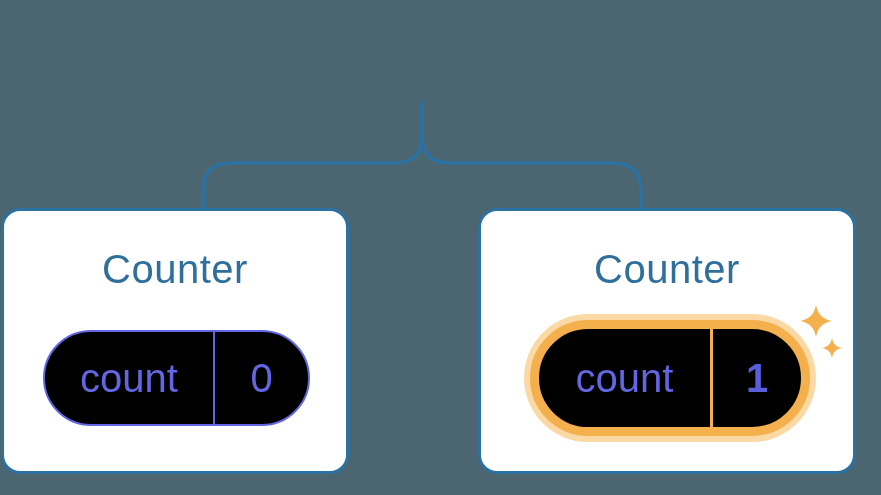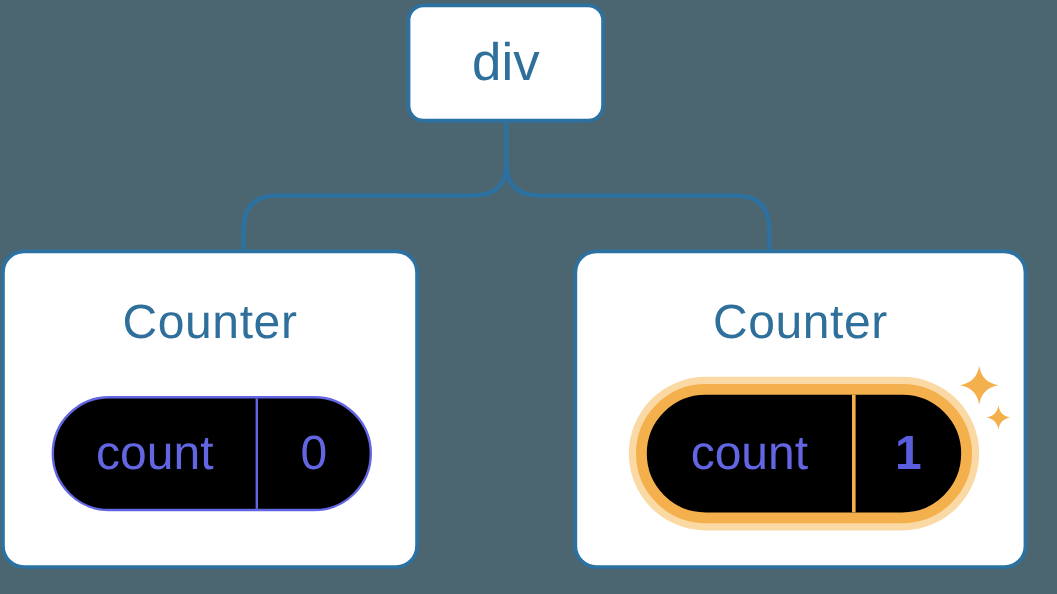--- a/index.html
+++ b/index.html
@@ -113,23 +113,20 @@
 </head>
 <body>
 
 <div class="stage">
 
   <svg class="connectors" width="881" height="495" viewBox="0 0 881 495" aria-hidden="true">
     <path d="M422 101 V136 Q422 163 394 163 H231 Q203 163 203 191 V226"></path>
     <path d="M422 136 Q422 163 450 163 H613 Q641 163 641 191 V226"></path>
   </svg>
 
-  <div class="root-node">
-    <span>div</span>
-  </div>
 
   <div class="card card-initial">
     <div class="card-title">Counter</div>
     <div class="pill pill-normal">
       <div class="pill-cell cell-label">count</div>
       <div class="pill-cell cell-value">0</div>
     </div>
   </div>
 
   <div class="card card-updated">

